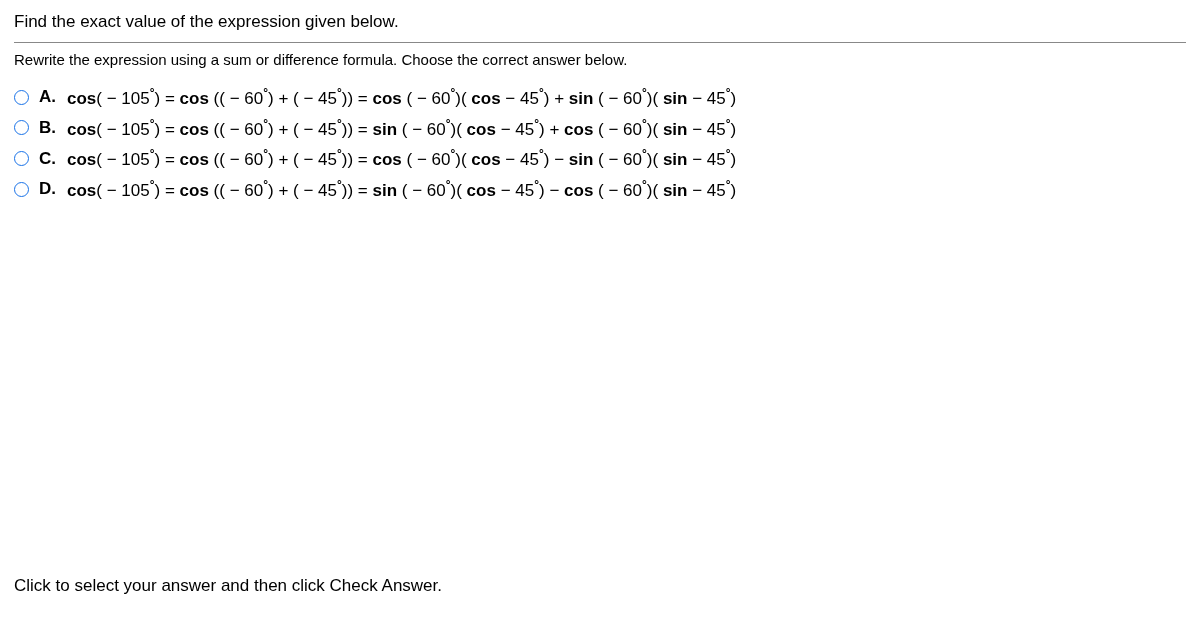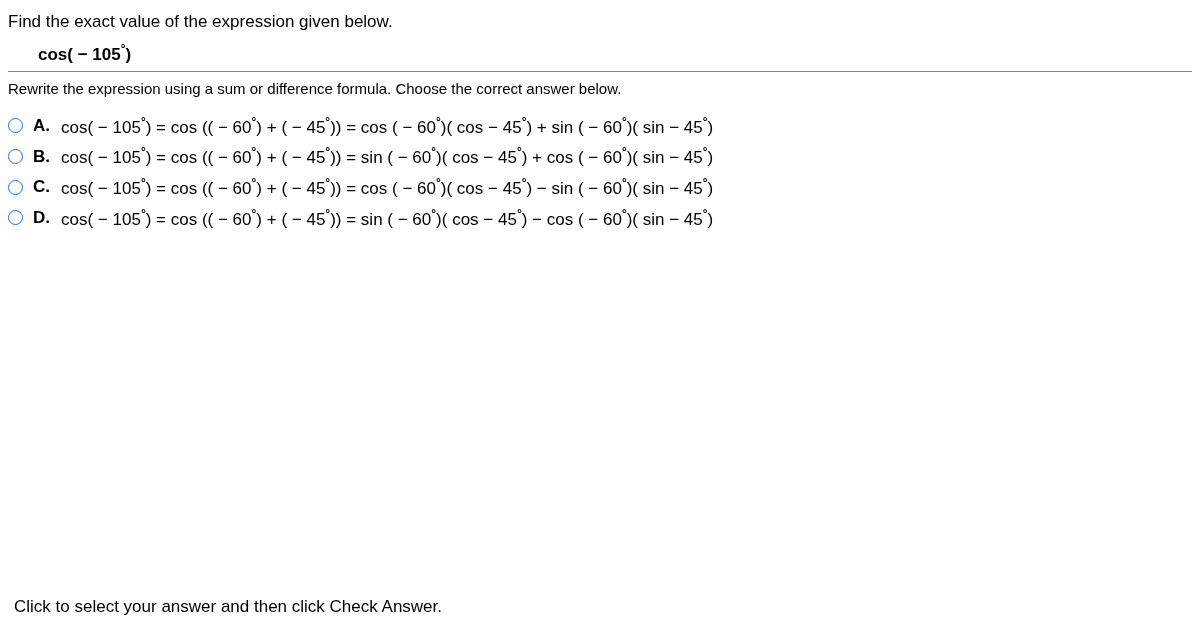--- a/index.html
+++ b/index.html
@@ -11,21 +11,21 @@
       font-family: Arial, Helvetica, sans-serif;
       font-size: 17px;
       color: #000;
       background: #fff;
       width: 1200px;
       height: 630px;
       padding: 0;
       position: relative;
     }
     .content {
-      padding: 12px 8px;
+      padding: 12px 14px;
     }
     .question-intro {
       font-size: 17px;
       margin-bottom: 10px;
     }
     .expression {
       font-family: Arial, sans-serif;
       font-weight: bold;
       font-size: 17px;
       margin-left: 30px;
@@ -63,40 +63,39 @@
       margin-right: 8px;
       font-size: 17px;
       min-width: 20px;
     }
     .choice-expr {
       font-family: Arial, sans-serif;
       font-size: 17px;
       white-space: nowrap;
     }
     .choice-expr b {
-      font-weight: normal;
+      font-weight: bold;
     }
     .deg {
       font-size: 12px;
       vertical-align: super;
       font-weight: bold;
     }
     .footer {
       position: absolute;
-      bottom: 13px;
+      bottom: 34px;
       left: 14px;
       font-size: 17px;
     }
   </style>
 </head>
 <body>
 
 <div class="content">
   <div class="question-intro">Find the exact value of the expression given below.</div>
-  <div class="expression">cos( − 105<span class="deg">°</span>)</div>
   <hr class="divider">
   <div class="instruction">Rewrite the expression using a sum or difference formula. Choose the correct answer below.</div>
 
   <div class="choices">
     <div class="choice">
       <span class="radio"></span>
       <span class="choice-label">A.</span>
       <span class="choice-expr"><b>cos</b>( − 105<span class="deg">°</span>) = <b>cos</b> (( − 60<span class="deg">°</span>) + ( − 45<span class="deg">°</span>)) =  <b>cos</b> ( − 60<span class="deg">°</span>)( <b>cos</b>  − 45<span class="deg">°</span>) +  <b>sin</b> ( − 60<span class="deg">°</span>)( <b>sin</b>  − 45<span class="deg">°</span>)</span>
     </div>
     <div class="choice">

